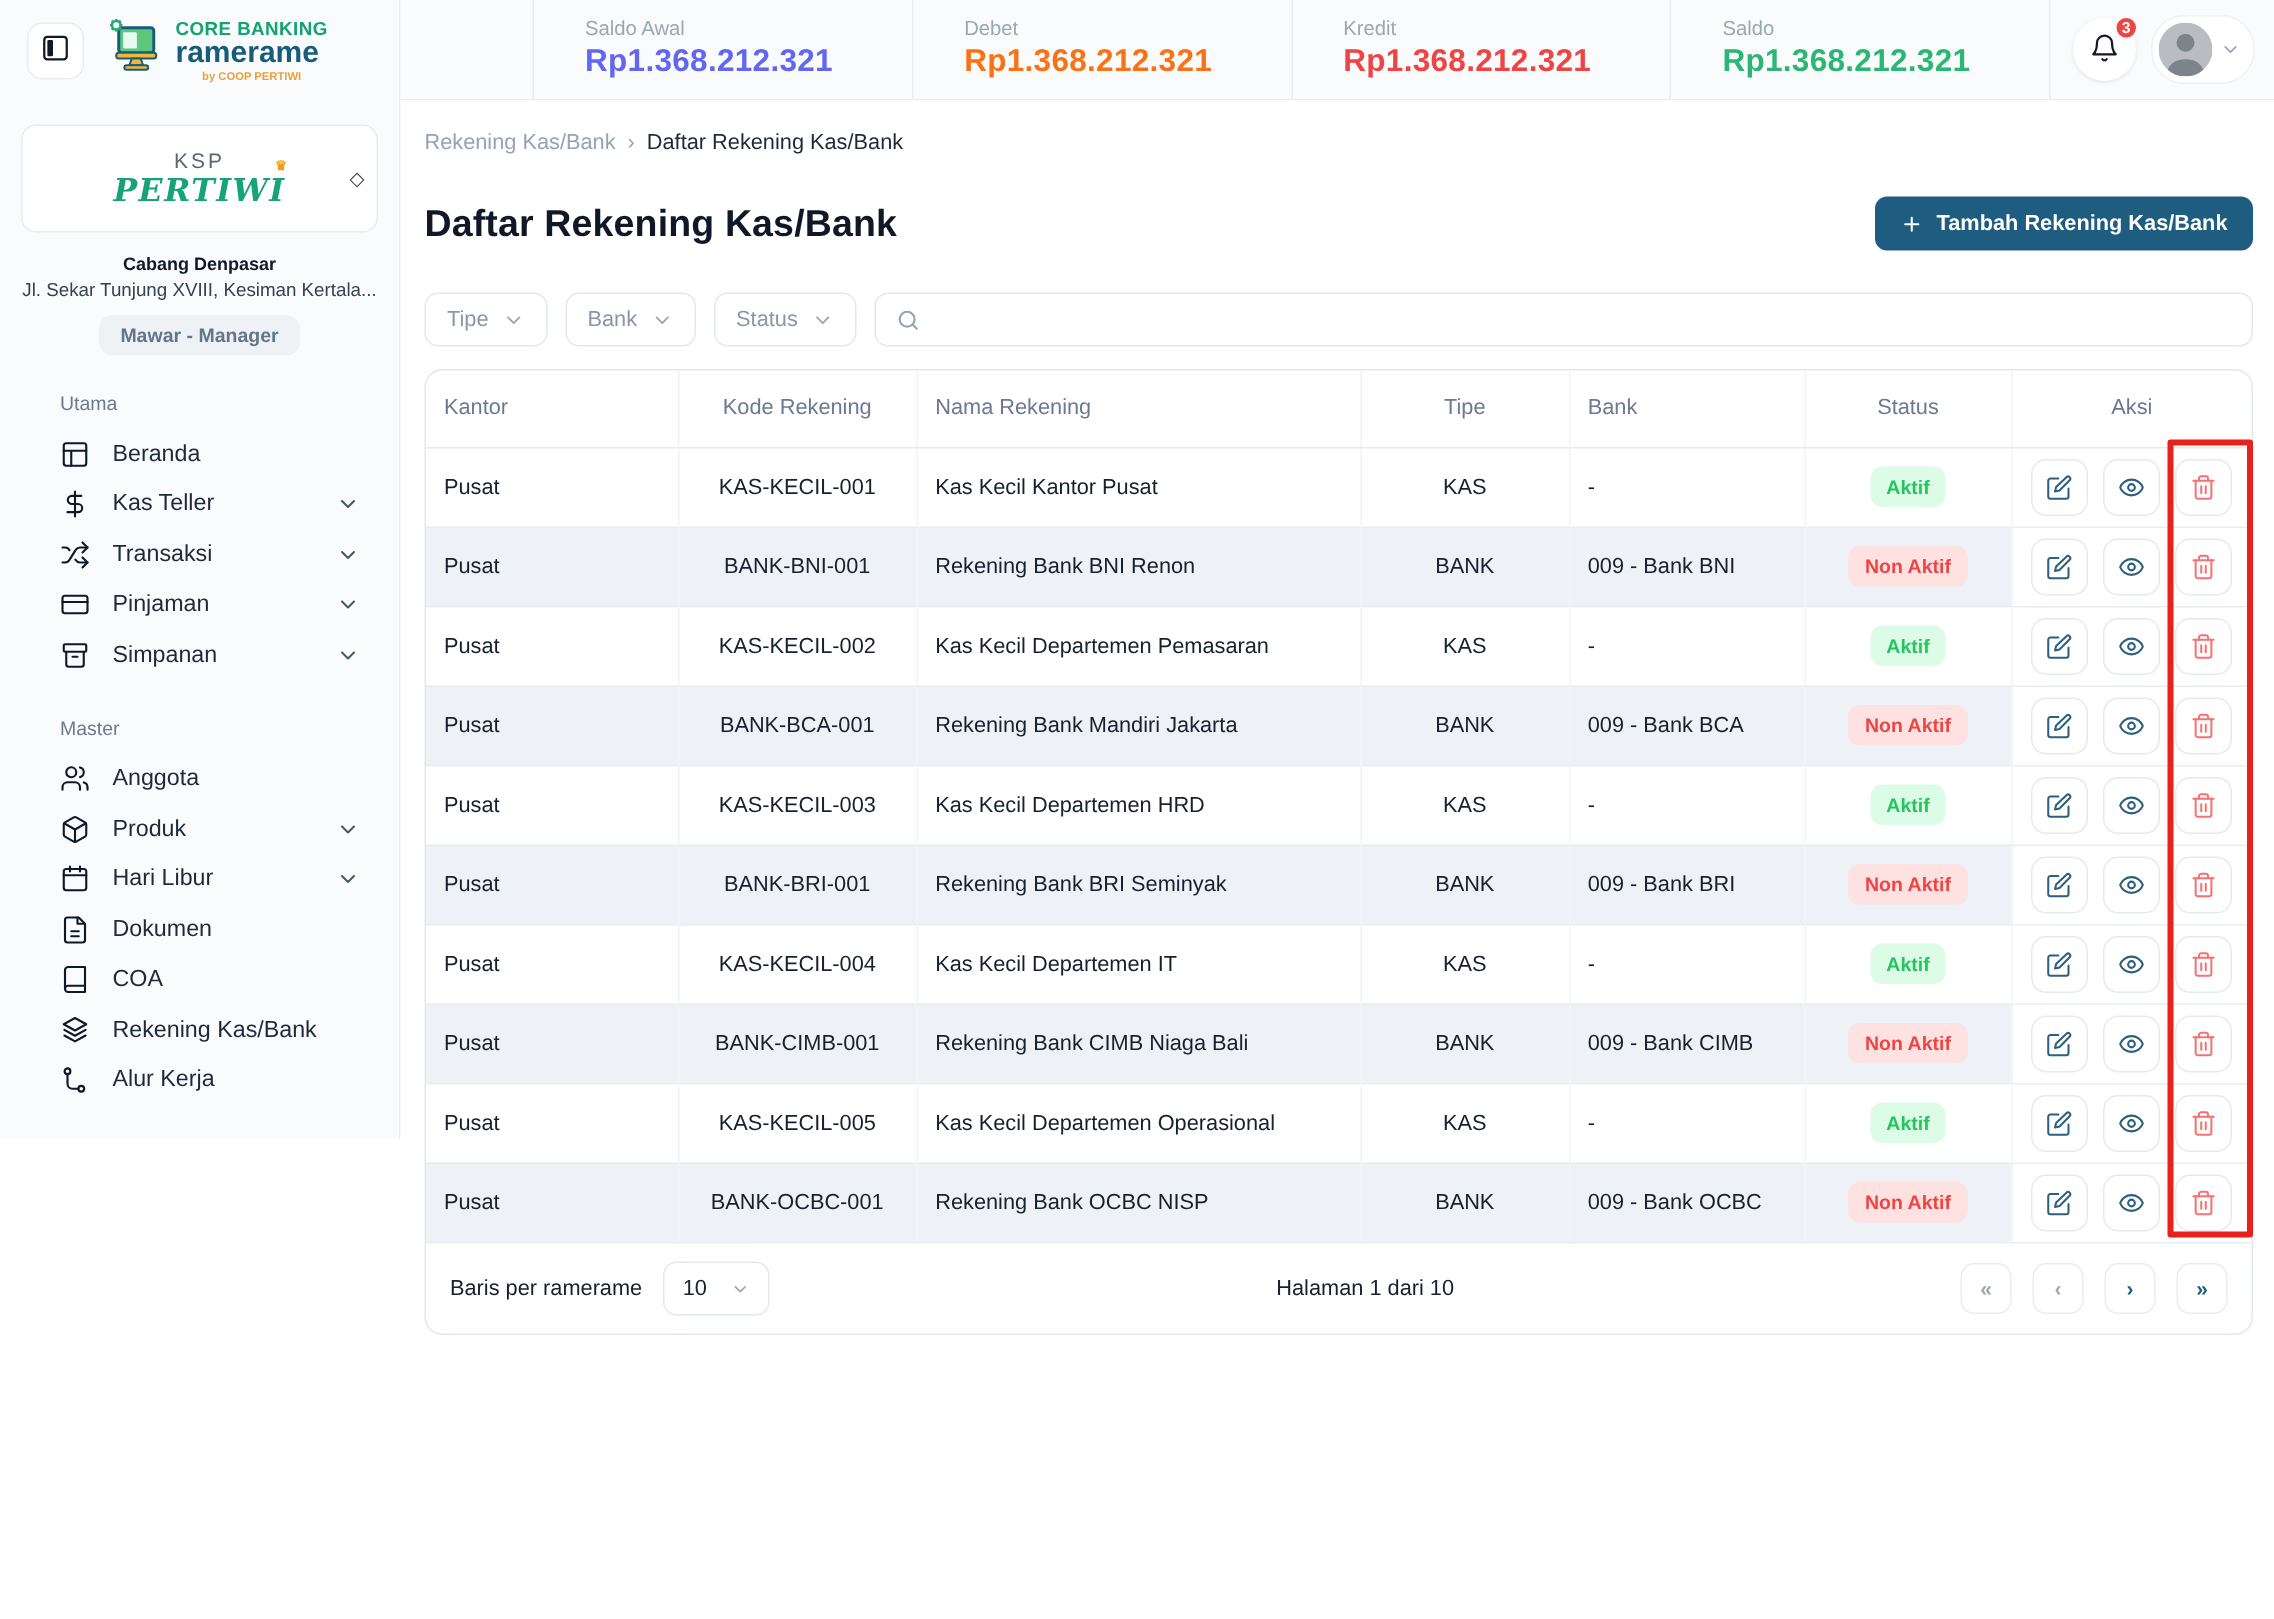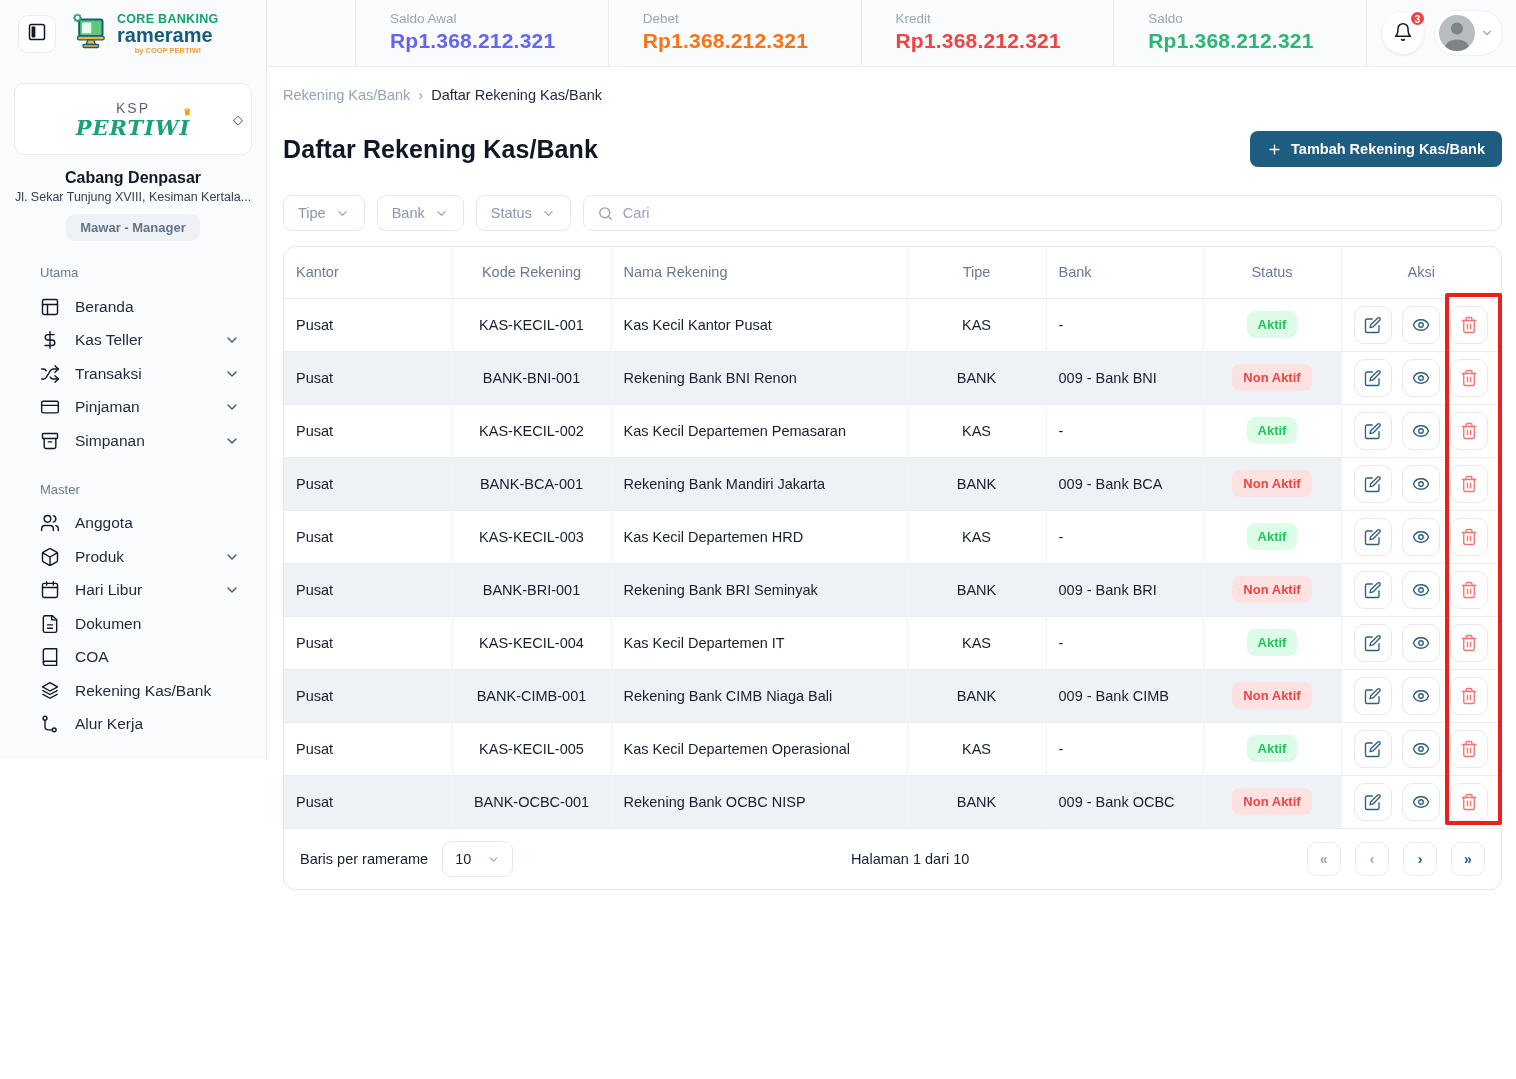--- a/index.html
+++ b/index.html
@@ -19,21 +19,21 @@
 
   .org-card { margin:16px 14px 0; background:#fff; border:1px solid #e8ecf1; border-radius:10px;
               height:72px; position:relative; display:flex; align-items:center; justify-content:center; }
   .org-logo { text-align:center; line-height:1; }
   .org-logo .ksp { display:block; font-size:14px; letter-spacing:2px; color:#5b6675; margin-bottom:2px; }
   .org-logo .pertiwi { position:relative; font-family:"DejaVu Serif", serif; font-style:italic; font-weight:bold;
                        font-size:21px; color:#16a377; letter-spacing:1px; }
   .org-logo .crown { position:absolute; top:-7px; right:-2px; font-size:9px; color:#f59e0b; font-style:normal; }
   .org-collapse { position:absolute; right:8px; top:50%; transform:translateY(-50%); color:#334155;
                   font-size:13px; cursor:pointer; background:none; border:none; }
-  .branch-name { text-align:center; font-size:16px; font-weight:700; margin-top:14px; color:#111827; }
+  .branch-name { text-align:center; font-size:12px; font-weight:700; margin-top:14px; color:#111827; }
   .branch-addr { text-align:center; font-size:12.5px; color:#334155; margin-top:3px; padding:0 10px;
                  white-space:nowrap; overflow:hidden; }
   .role-badge { display:block; width:fit-content; margin:10px auto 0; background:#eef2f7; color:#64748b;
                 font-size:13px; font-weight:700; padding:6px 14px; border-radius:9px; }
 
   nav { margin-top:18px; }
   .nav-section { padding:0 0 0 40px; margin:24px 0 10px; font-size:13px; color:#6b7a8f; }
   .nav-item { display:flex; align-items:center; height:33.5px; padding:0 26px 0 40px; gap:15px;
               font-size:15.5px; font-weight:500; color:#1e293b; cursor:pointer; }
   .nav-item svg.ic { width:20px; height:20px; stroke:#0f172a; stroke-width:1.7; fill:none;
@@ -408,21 +408,20 @@
           <span>Status</span>
           <svg viewBox="0 0 24 24">
               <path d="m6 9 6 6 6-6"></path>
             </svg>
         </button>
         <div class="search-box">
           <svg viewBox="0 0 24 24">
               <circle cx="11" cy="11" r="7"></circle>
               <path d="m20 20-3.5-3.5"></path>
             </svg>
-          <input type="text" placeholder="Cari" style="">
         </div>
       </div>
 
       <div class="table-card">
         <table>
           <colgroup>
             <col style="width:168px">
               <col style="width:159px">
               <col style="width:296px">
             <col style="width:139px">

